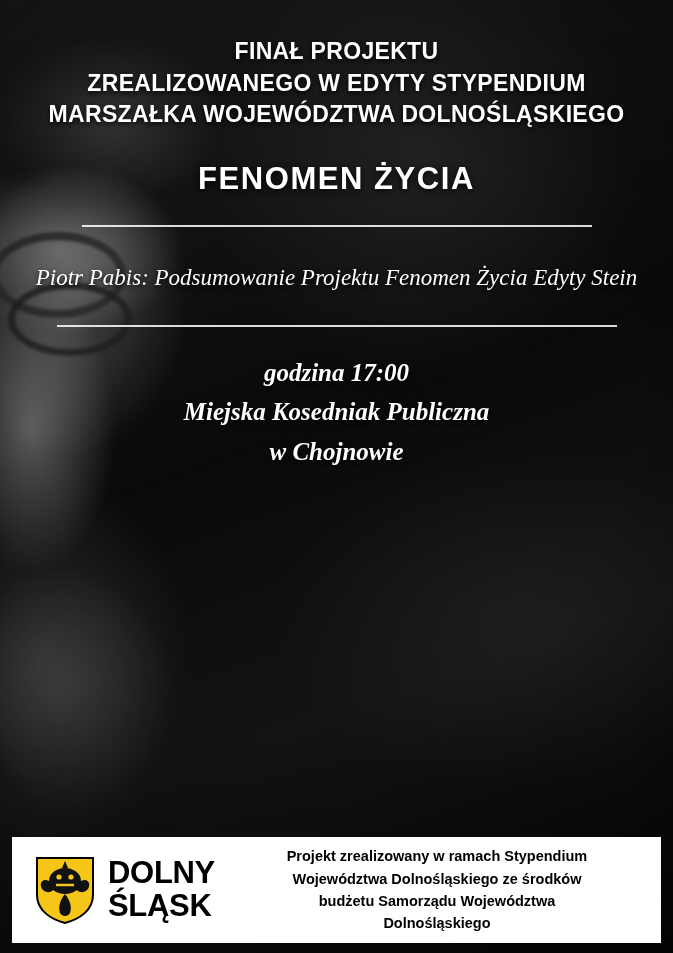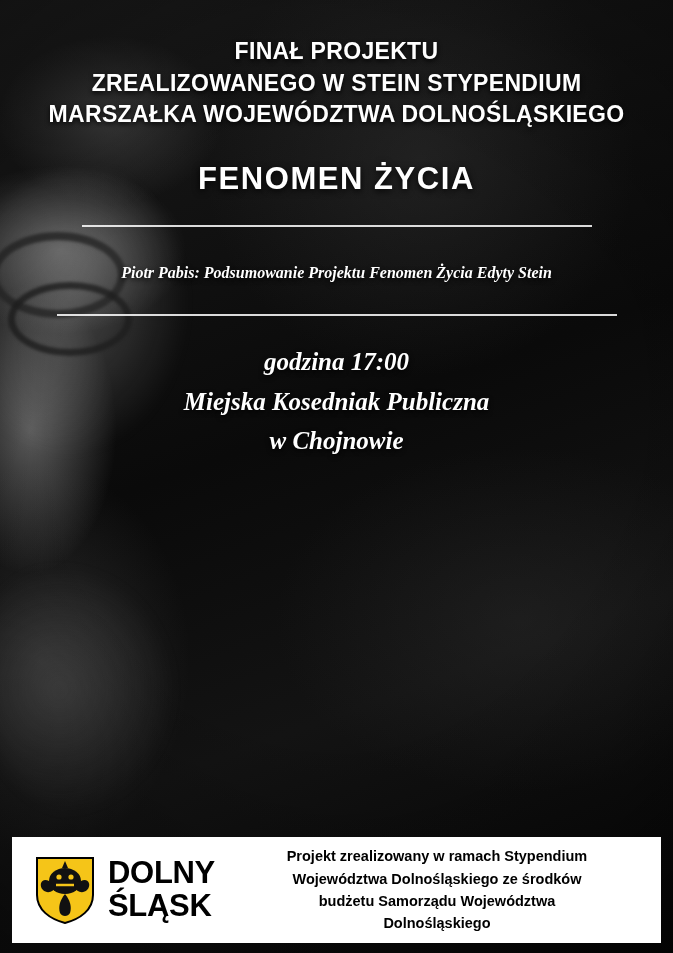--- a/index.html
+++ b/index.html
@@ -123,23 +123,23 @@
     font-size: 23px;
     line-height: 1.45;
     margin-top: 18px;
     text-shadow: 0 2px 5px rgba(0,0,0,0.9);
   }
   .program .heading { margin-bottom: 6px; }
   .program .line { display: block; }
 
   .program-block2 {
     font-family: "Liberation Serif", serif;
-    font-weight: bold;
+    font-weight: normal;
     font-style: italic;
-    font-size: 16px;
+    font-size: 23px;
     line-height: 1.45;
     margin-top: 34px;
     text-shadow: 0 2px 5px rgba(0,0,0,0.9);
   }
 
   .rule2 {
     width: 560px;
     height: 2px;
     margin: 30px auto 0;
     background: rgba(255,255,255,0.85);
@@ -210,21 +210,21 @@
   <div class="bg-swirl"></div>
   <div class="bg-swirl2"></div>
   <div class="bg-ring"></div>
   <div class="bg-ring2"></div>
   <div class="vignette"></div>
 
   <div class="content">
 
     <div class="headline">
       <div class="l1">FINAŁ PROJEKTU</div>
-      <div class="l2">ZREALIZOWANEGO W STEIN STYPENDIUM</div>
+      <div class="l2">ZREALIZOWANEGO W EDYTY STYPENDIUM</div>
       <div class="l3">MARSZAŁKA WOJEWÓDZTWA DOLNOŚLĄSKIEGO</div>
     </div>
 
     <div class="title">
       <span class="t1">FENOMEN ŻYCIA</span>
     </div>
 
     <div class="rule"></div>
 
 

